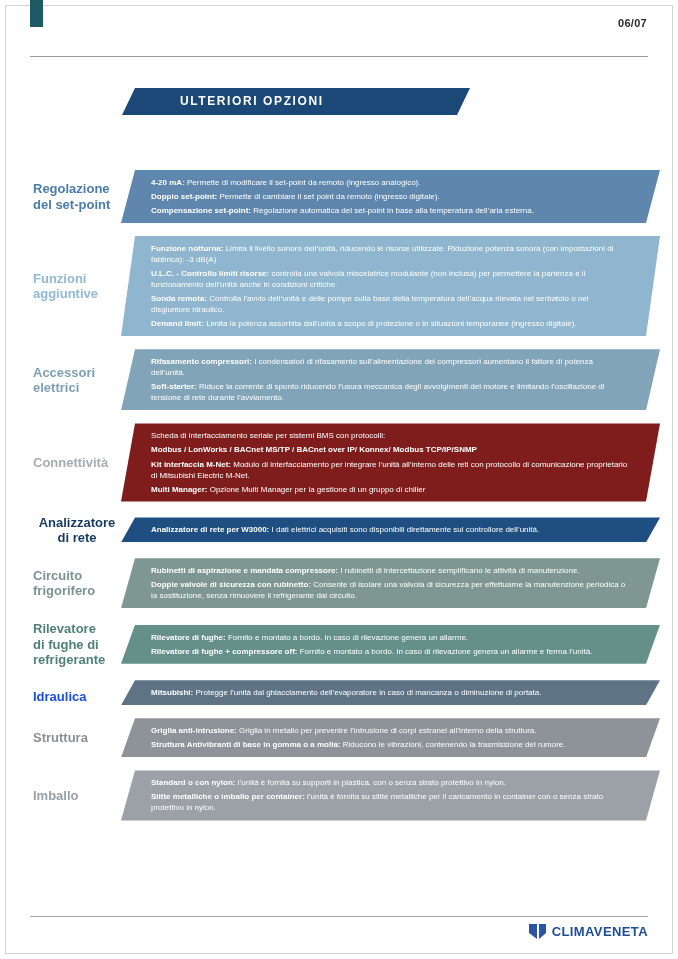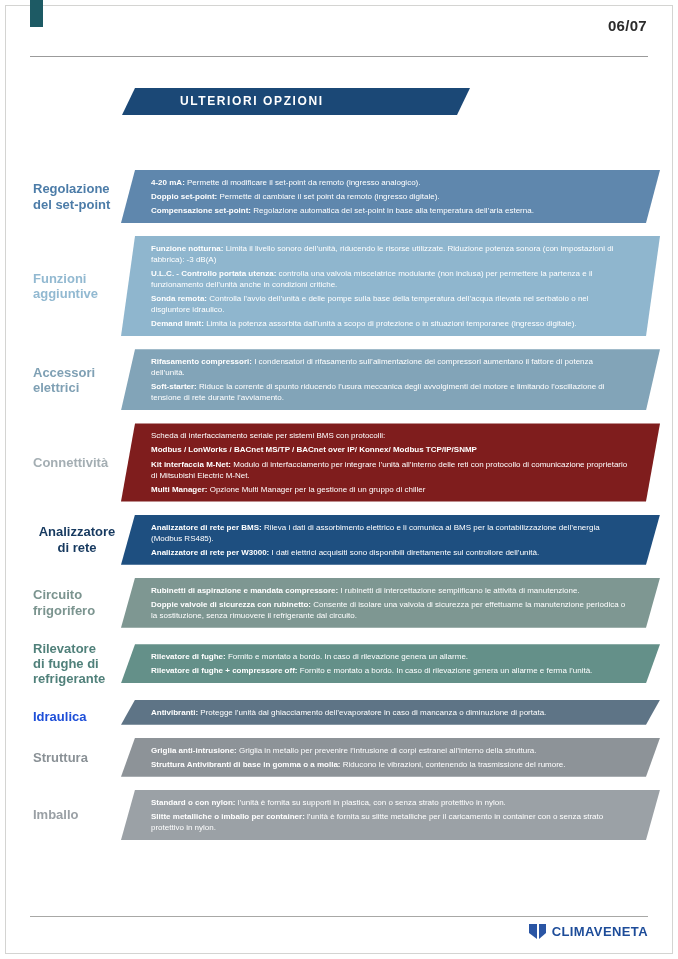--- a/index.html
+++ b/index.html
@@ -13,21 +13,21 @@
     position:absolute;inset:0;background:#fff;
   }
   .frame{
     position:absolute;inset:5px;border:1px solid #d4d4d2;pointer-events:none;
   }
   .corner-tab{
     position:absolute;top:0;left:30px;width:13px;height:27px;
   }
   .page-number{
     position:absolute;top:17px;right:31px;
-    font-size:15px;font-weight:bold;color:#2b2b2b;letter-spacing:.3px;
+    font-size:11px;font-weight:bold;color:#2b2b2b;letter-spacing:.3px;
   }
   .header-rule{
     position:absolute;top:56px;left:30px;right:30px;height:1px;background:#9b9b9b;
   }
   .title-band{
     position:absolute;top:88px;left:122px;width:348px;height:27px;
     clip-path:polygon(13px 0,100% 0,calc(100% - 13px) 100%,0 100%);
     color:#fff;font-size:12px;font-weight:bold;letter-spacing:1.6px;
     line-height:27px;padding-left:58px;box-sizing:border-box;
   }
@@ -84,21 +84,21 @@
           <div class="band-item"><span class="term">4-20 mA:</span> <span class="txt">Permette di modificare il set-point da remoto (ingresso analogico).</span></div>
           <div class="band-item"><span class="term">Doppio set-point:</span> <span class="txt">Permette di cambiare il set point da remoto (ingresso digitale).</span></div>
           <div class="band-item"><span class="term">Compensazione set-point:</span> <span class="txt">Regolazione automatica del set-point in base alla temperatura dell’aria esterna.</span></div>
         </div>
       </div>
       <div class="section-row">
         <div class="section-label" style="color: rgb(146, 185, 209);">Funzioni
 aggiuntive</div>
         <div class="band" style="background: rgb(143, 182, 206);">
           <div class="band-item"><span class="term">Funzione notturna:</span> <span class="txt">Limita il livello sonoro dell’unità, riducendo le risorse utilizzate. Riduzione potenza sonora (con impostazioni di fabbrica): -3 dB(A)</span></div>
-          <div class="band-item"><span class="term">U.L.C. - Controllo portata utenza:</span> <span class="txt">controlla una valvola miscelatrice modulante (non inclusa) per permettere la partenza e il funzionamento dell’unità anche in condizioni critiche.</span></div>
+          <div class="band-item"><span class="term">U.L.C. - Controllo limiti risorse:</span> <span class="txt">controlla una valvola miscelatrice modulante (non inclusa) per permettere la partenza e il funzionamento dell’unità anche in condizioni critiche.</span></div>
           <div class="band-item"><span class="term">Sonda remota:</span> <span class="txt">Controlla l’avvio dell’unità e delle pompe sulla base della temperatura dell’acqua rilevata nel serbatoio o nel disgiuntore idraulico.</span></div>
           <div class="band-item"><span class="term">Demand limit:</span> <span class="txt">Limita la potenza assorbita dall’unità a scopo di protezione o in situazioni temporanee (ingresso digitale).</span></div>
         </div>
       </div>
       <div class="section-row">
         <div class="section-label" style="color: rgb(127, 160, 180);">Accessori
 elettrici</div>
         <div class="band" style="background: rgb(130, 164, 184);">
           <div class="band-item"><span class="term">Rifasamento compressori:</span> <span class="txt">I condensatori di rifasamento sull’alimentazione dei compressori aumentano il fattore di potenza dell’unità.</span></div>
           <div class="band-item"><span class="term">Soft-starter:</span> <span class="txt">Riduce la corrente di spunto riducendo l’usura meccanica degli avvolgimenti del motore e limitando l’oscillazione di tensione di rete durante l’avviamento.</span></div>
@@ -110,21 +110,20 @@
           <div class="band-item"><span class="term"></span> <span class="txt">Scheda di interfacciamento seriale per sistemi BMS con protocolli:</span></div>
           <div class="band-item"><span class="term">Modbus / LonWorks / BACnet MS/TP / BACnet over IP/ Konnex/ Modbus TCP/IP/SNMP</span> <span class="txt"></span></div>
           <div class="band-item"><span class="term">Kit interfaccia M-Net:</span> <span class="txt">Modulo di interfacciamento per integrare l’unità all’interno delle reti con protocollo di comunicazione proprietario di Mitsubishi Electric M-Net.</span></div>
           <div class="band-item"><span class="term">Multi Manager:</span> <span class="txt">Opzione Multi Manager per la gestione di un gruppo di chiller</span></div>
         </div>
       </div>
       <div class="section-row">
         <div class="section-label" style="color: rgb(22, 57, 95); text-align: center;">Analizzatore
 di rete</div>
         <div class="band" style="background: rgb(30, 79, 128);">
-          <div class="band-item"><span class="term">Analizzatore di rete per BMS:</span> <span class="txt">Rileva i dati di assorbimento elettrico e li comunica al BMS per la contabilizzazione dell’energia (Modbus RS485).</span></div>
           <div class="band-item"><span class="term">Analizzatore di rete per W3000:</span> <span class="txt">I dati elettrici acquisiti sono disponibili direttamente sul controllore dell’unità.</span></div>
         </div>
       </div>
       <div class="section-row">
         <div class="section-label" style="color: rgb(123, 148, 143);">Circuito
 frigorifero</div>
         <div class="band" style="background: rgb(126, 151, 146);">
           <div class="band-item"><span class="term">Rubinetti di aspirazione e mandata compressore:</span> <span class="txt">I rubinetti di intercettazione semplificano le attività di manutenzione.</span></div>
           <div class="band-item"><span class="term">Doppie valvole di sicurezza con rubinetto:</span> <span class="txt">Consente di isolare una valvola di sicurezza per effettuarne la manutenzione periodica o la sostituzione, senza rimuovere il refrigerante dal circuito.</span></div>
         </div>
@@ -134,21 +133,21 @@
 di fughe di
 refrigerante</div>
         <div class="band" style="background: rgb(100, 144, 137);">
           <div class="band-item"><span class="term">Rilevatore di fughe:</span> <span class="txt">Fornito e montato a bordo. In caso di rilevazione genera un allarme.</span></div>
           <div class="band-item"><span class="term">Rilevatore di fughe + compressore off:</span> <span class="txt">Fornito e montato a bordo. In caso di rilevazione genera un allarme e ferma l’unità.</span></div>
         </div>
       </div>
       <div class="section-row">
         <div class="section-label" style="color: #1d4ed8; margin-top: 8px;">Idraulica</div>
         <div class="band" style="background: rgb(94, 116, 134);">
-          <div class="band-item"><span class="term">Antivibranti:</span> <span class="txt">Protegge l’unità dal ghiacciamento dell’evaporatore in caso di mancanza o diminuzione di portata.</span></div>
+          <div class="band-item"><span class="term">Mitsubishi:</span> <span class="txt">Protegge l’unità dal ghiacciamento dell’evaporatore in caso di mancanza o diminuzione di portata.</span></div>
         </div>
       </div>
       <div class="section-row">
         <div class="section-label" style="color: rgb(138, 145, 150);">Struttura</div>
         <div class="band" style="background: rgb(141, 147, 152);">
           <div class="band-item"><span class="term">Griglia anti-intrusione:</span> <span class="txt">Griglia in metallo per prevenire l’intrusione di corpi estranei all’interno della struttura.</span></div>
           <div class="band-item"><span class="term">Struttura Antivibranti di base in gomma o a molla:</span> <span class="txt">Riducono le vibrazioni, contenendo la trasmissione del rumore.</span></div>
         </div>
       </div>
       <div class="section-row">

